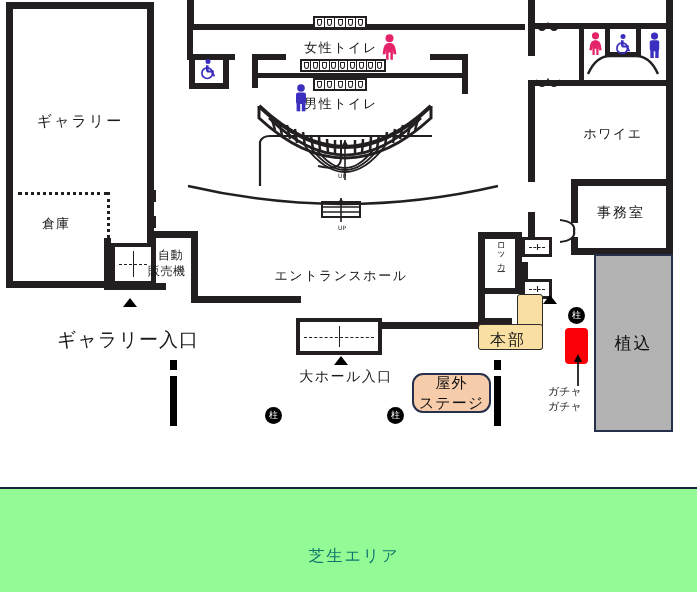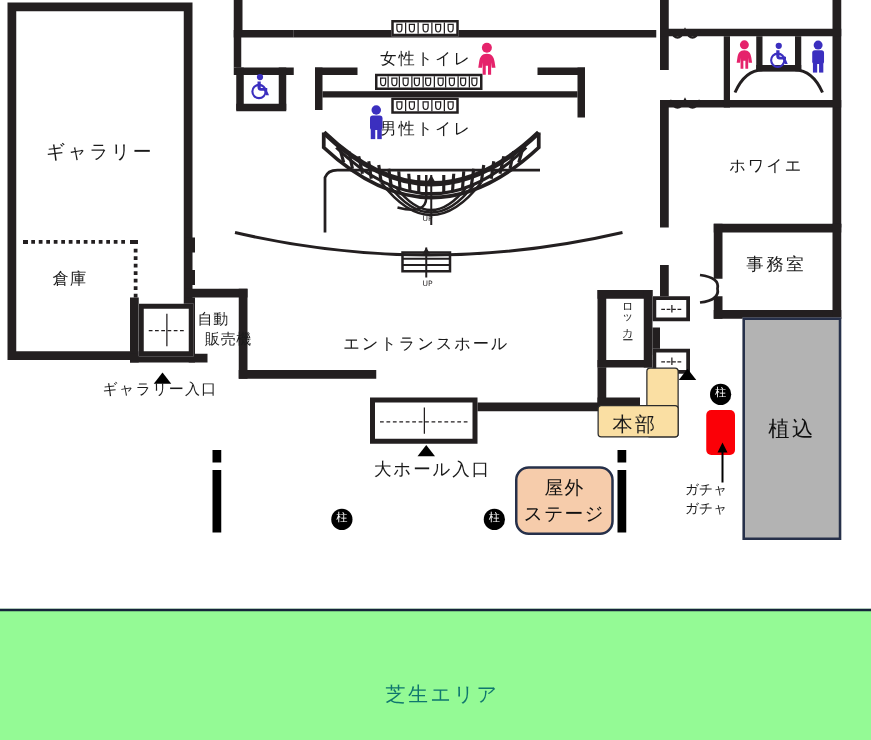--- a/index.html
+++ b/index.html
@@ -186,24 +186,24 @@
   <div class="wall" style="left:148px;top:190px;width:8px;height:12px;"></div>
   <div class="wall" style="left:148px;top:216px;width:8px;height:12px;"></div>
 
   <div class="wall" style="left:148px;top:231px;width:50px;height:7px;"></div>
   <div class="wall" style="left:191px;top:231px;width:7px;height:72px;"></div>
   <div class="wall" style="left:104px;top:238px;width:7px;height:52px;"></div>
   <div class="wall" style="left:104px;top:283px;width:62px;height:7px;"></div>
   <div class="wall" style="left:151px;top:238px;width:5px;height:52px;"></div>
   <div class="door" style="left:111px;top:243px;width:44px;height:42px;"></div>
   <div class="lbl" style="left:158px;top:248px;font-size:12px;">自動</div>
-  <div class="lbl" style="left:164px;top:264px;font-size:12px;">販売機</div>
+  <div class="lbl" style="left:148px;top:264px;font-size:12px;">販売機</div>
 
   <div class="tri" style="left:123px;top:298px;"></div>
-  <div class="lbl ctr" style="left:128px;top:304px;font-size:12px;letter-spacing:1px;">ギャラリー入口</div>
+  <div class="lbl ctr" style="left:128px;top:328px;font-size:19px;letter-spacing:1px;">ギャラリー入口</div>
 
   <div class="wall" style="left:187px;top:0px;width:7px;height:24px;"></div>
   <div class="wall" style="left:187px;top:24px;width:48px;height:6px;"></div>
   <div class="wall" style="left:187px;top:24px;width:6px;height:30px;"></div>
   <div class="wall" style="left:187px;top:54px;width:48px;height:6px;"></div>
   <div class="wall" style="left:189px;top:54px;width:6px;height:34px;"></div>
   <div class="wall" style="left:223px;top:54px;width:6px;height:34px;"></div>
   <div class="wall" style="left:189px;top:83px;width:40px;height:6px;"></div>
 
   <svg class="fig" style="left:199px;top:58px;" width="20" height="22" viewBox="0 0 20 22">
@@ -378,21 +378,21 @@
   <div class="wall" style="left:522px;top:238px;width:6px;height:18px;"></div>
   <div class="wall" style="left:522px;top:262px;width:6px;height:22px;"></div>
   <div class="door" style="left:522px;top:237px;width:30px;height:20px;border-width:3px;"></div>
   <div class="door" style="left:522px;top:279px;width:30px;height:20px;border-width:3px;"></div>
 
   <div class="hq" style="left:517px;top:294px;width:26px;height:56px;border-radius:3px;"></div>
   <div class="hq" style="left:478px;top:324px;width:65px;height:26px;border-radius:3px;"></div>
   <div class="lbl" style="left:490px;top:330px;font-size:16px;letter-spacing:2px;">本部</div>
   <div class="tri" style="left:543px;top:295px;"></div>
 
-  <div class="stage" style="left:412px;top:373px;width:79px;height:55px;">
+  <div class="stage" style="left:412px;top:373px;width:79px;height:40px;">
     <span>
       <span>屋外</span><br>
       <span>ステージ</span>
     </span>
   </div>
 
   <div class="planting" style="left:594px;top:254px;width:79px;height:178px;">
     <span>植込</span>
   </div>
 

